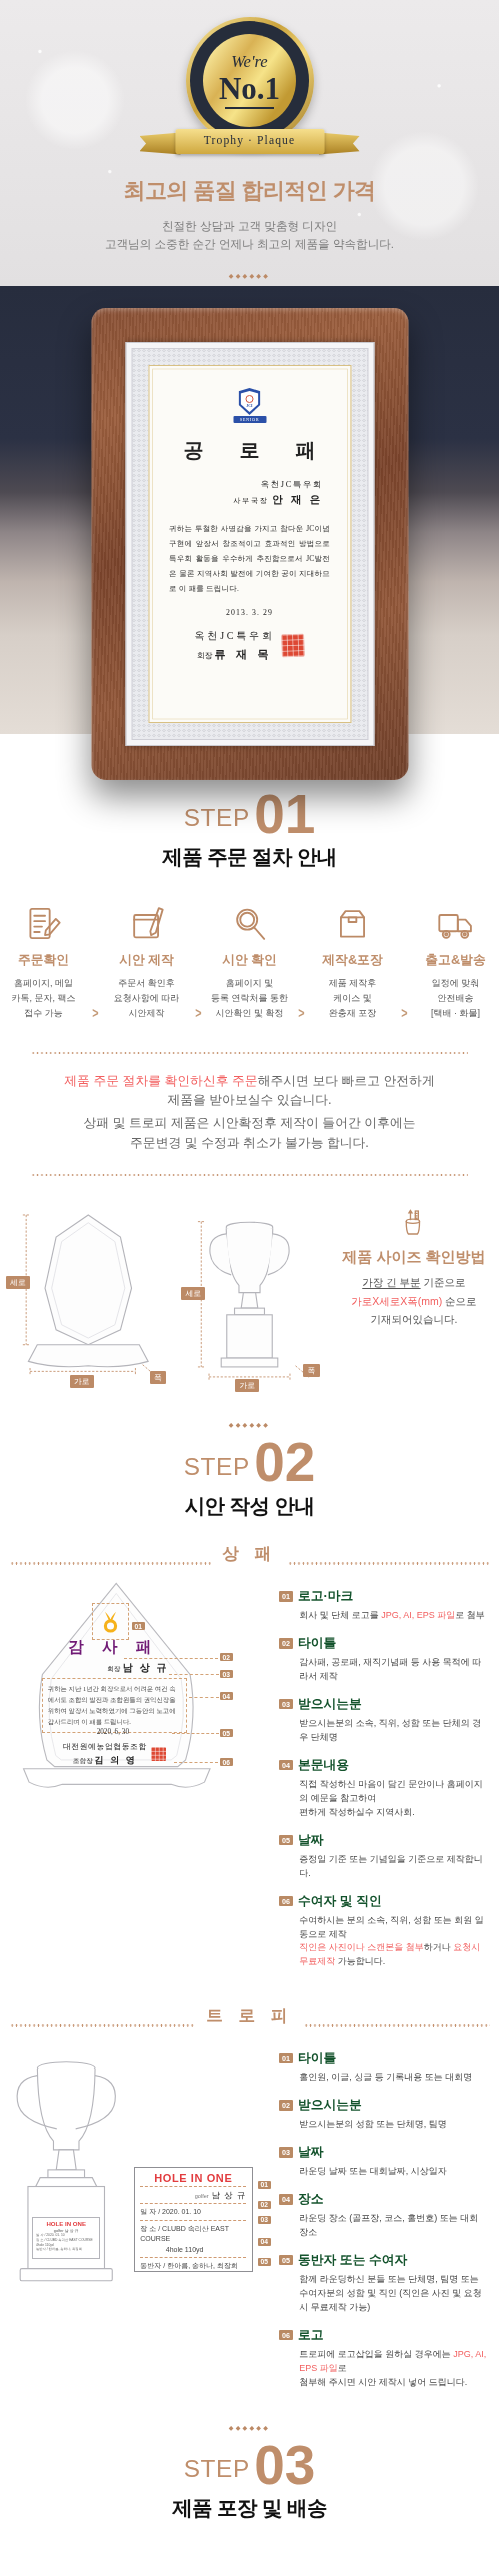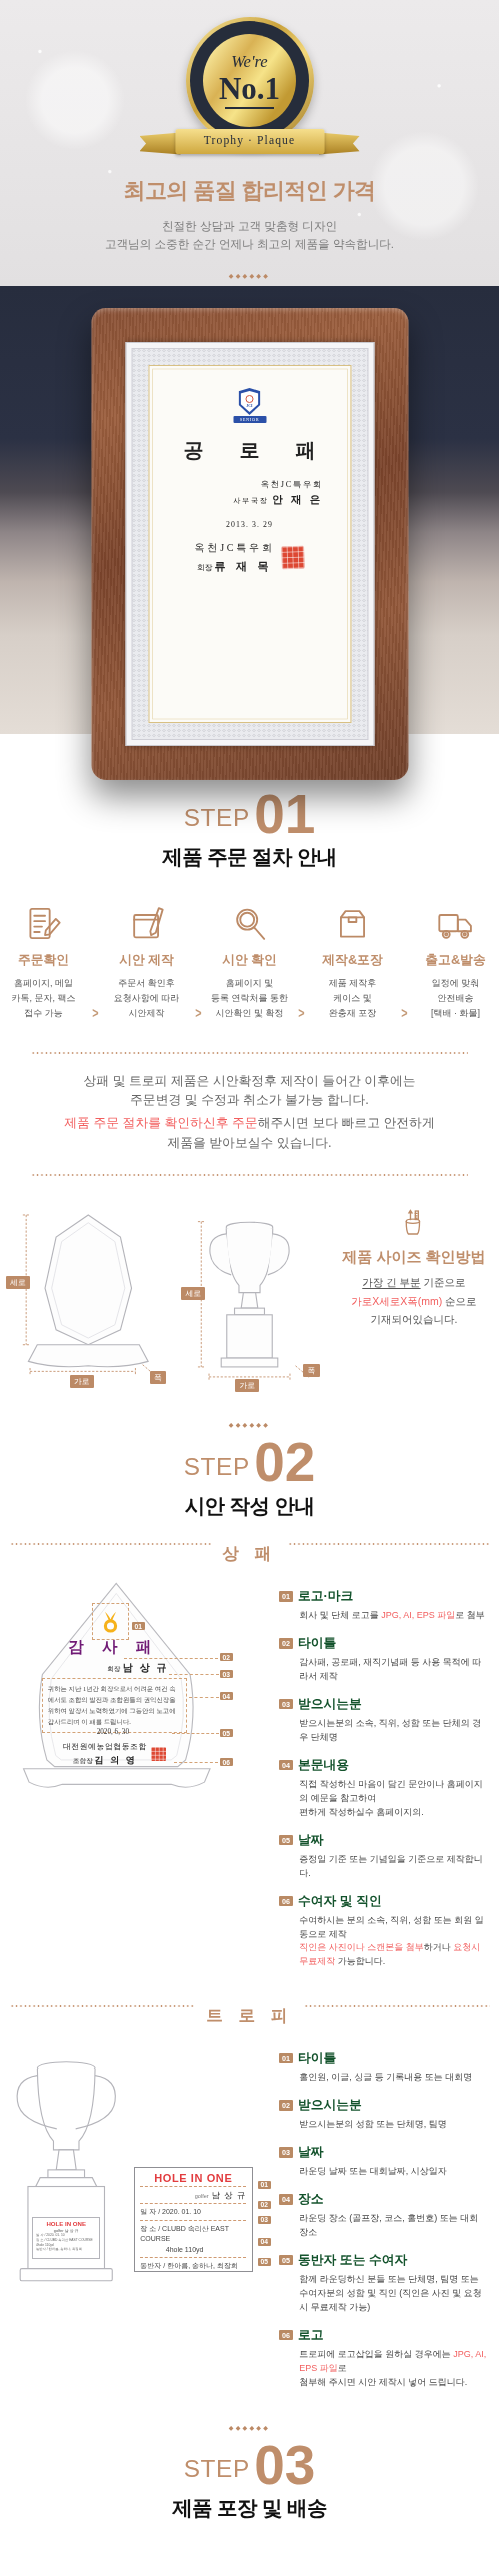--- a/index.html
+++ b/index.html
@@ -112,21 +112,21 @@
   .size-fig svg .bevel { stroke:#e0e0e4; stroke-width:1.5; fill:none; }
   .size-fig svg .dim { stroke:#c4906c; stroke-width:1.6; fill:none; stroke-dasharray:4 3; }
   .dim-chip { position:absolute; background:#bc8a66; color:#fff; font-size:7.8px; padding:1.1px 4.4px; border-radius:1.1px; }
   .size-info { width:161px; text-align:center; padding-top:3.3px; }
   .size-info svg { width:29px; height:29px; stroke:#bc8a66; fill:none; stroke-width:2.2; stroke-linecap:round; }
   .size-info-title { font-size:15px; font-weight:bold; color:#bf8e6b; margin-top:9px; }
   .size-info p { font-size:10.5px; color:#555; margin-top:7.2px; line-height:1.55; }
   .u { text-decoration:underline; text-underline-offset:2.2px; }
 
   
-  .band-head { display:flex; align-items:flex-start; gap:11px; margin:23px auto 0; width:480px; }
+  .band-head { display:flex; align-items:flex-end; gap:11px; margin:23px auto 0; width:480px; }
   .band-line { flex:1; height:2.2px;
     background-image:radial-gradient(circle, #c4906c 0.8px, transparent 1.1px);
     background-size:4.4px 2.2px; background-repeat:repeat-x; background-position:left center; }
   .band-text { font-size:16.6px; font-weight:bold; color:#bf8e6b; letter-spacing:5.5px; }
   .design-row { display:flex; margin-top:14.4px; padding:0 7.8px; }
   .design-diagram { position:relative; flex:0 0 266px; }
   .design-list { flex:1; padding:9px 3.3px 0 5.5px; }
   .design-item { margin-bottom:12.2px; }
   .design-item-head { display:flex; align-items:center; gap:5px; }
   .num-chip { background:#b98a64; color:#fff; font-size:7.2px; font-weight:bold; padding:0.6px 2.8px; border-radius:1.1px; }
@@ -208,20 +208,21 @@
           <div class="emblem-ribbon">SENIOR</div>
         </div>
         <div class="cert-title">공 로 패</div>
         <div class="cert-to">
           <div class="cert-to-org">옥천JC특우회</div>
           <div class="cert-to-name">
             <span>사무국장</span>
             <b>안 재 은</b>
           </div>
         </div>
+        <p class="cert-body">귀하는 투철한 사명감을 가지고 참다운 JC이념 구현에 앞장서 창조적이고 효과적인 방법으로 특우회 활동을 우수하게 추진함으로서 JC발전은 물론 지역사회 발전에 기여한 공이 지대하므로 이 패를 드립니다.</p>
         <div class="cert-date">2013.  3.  29</div>
         <div class="cert-from">
           <div>
             <div class="cert-from-org">옥천JC특우회</div>
             <div class="cert-from-name">
               <span>회장</span>
               <b>류 재 목</b>
             </div>
           </div>
           <div class="seal"></div>
@@ -310,26 +311,26 @@
         <span>일정에 맞춰</span><br>
         <span>안전배송</span><br>
         <span>[택배 · 화물]</span>
       </div>
     </div>
   </div>
 
   <div class="step1-notes">
     <div class="dotted"></div>
     <p class="notice">
+      <span class="red">제품 주문 절차를 확인하신후 주문</span><span>해주시면 보다 빠르고 안전하게</span><br>
+      <span>제품을 받아보실수 있습니다.</span>
+    </p>
+    <p class="notice">
       <span>상패 및 트로피 제품은 시안확정후 제작이 들어간 이후에는</span><br>
       <span>주문변경 및 수정과 취소가 불가능 합니다.</span>
-    </p>
-    <p class="notice">
-      <span class="red">제품 주문 절차를 확인하신후 주문</span><span>해주시면 보다 빠르고 안전하게</span><br>
-      <span>제품을 받아보실수 있습니다.</span>
     </p>
     <div class="dotted" style="margin-top:22px;"></div>
   </div>
 
   <div class="size-guide">
     <div class="size-fig" style="width:161px;height:183px;">
       <svg width="161" height="183" viewBox="0 0 290 330">
         <polygon class="draw" points="150,18 208,58 228,150 208,225 150,252 92,225 72,150 92,58"></polygon>
         <polygon class="bevel" points="150,32 198,66 216,150 198,216 150,240 102,216 84,150 102,66"></polygon>
         <path class="draw" d="M58 252 H242 L258 282 Q210 296 150 290 Q90 296 42 282 Z"></path>
@@ -455,21 +456,21 @@
           <span class="num-chip">03</span>
           <span class="design-item-title">받으시는분</span>
         </div>
         <div class="design-item-desc">받으시는분의 소속, 직위, 성함 또는 단체의 경우 단체명</div>
       </div>
       <div class="design-item">
         <div class="design-item-head">
           <span class="num-chip">04</span>
           <span class="design-item-title">본문내용</span>
         </div>
-        <div class="design-item-desc"><span>직접 작성하신 마음이 담긴 문안이나 홈페이지의 예문을 참고하여</span><br><span>편하게 작성하실수 홈페이지의.</span></div>
+        <div class="design-item-desc"><span>직접 작성하신 마음이 담긴 문안이나 홈페이지의 예문을 참고하여</span><br><span>편하게 작성하실수 지역사회.</span></div>
       </div>
       <div class="design-item">
         <div class="design-item-head">
           <span class="num-chip">05</span>
           <span class="design-item-title">날짜</span>
         </div>
         <div class="design-item-desc">증정일 기준 또는 기념일을 기준으로 제작합니다.</div>
       </div>
       <div class="design-item">
         <div class="design-item-head">

